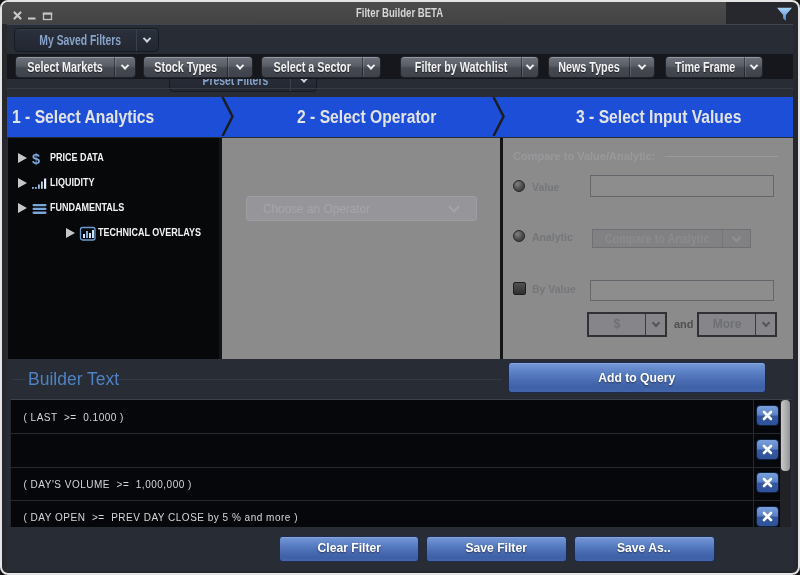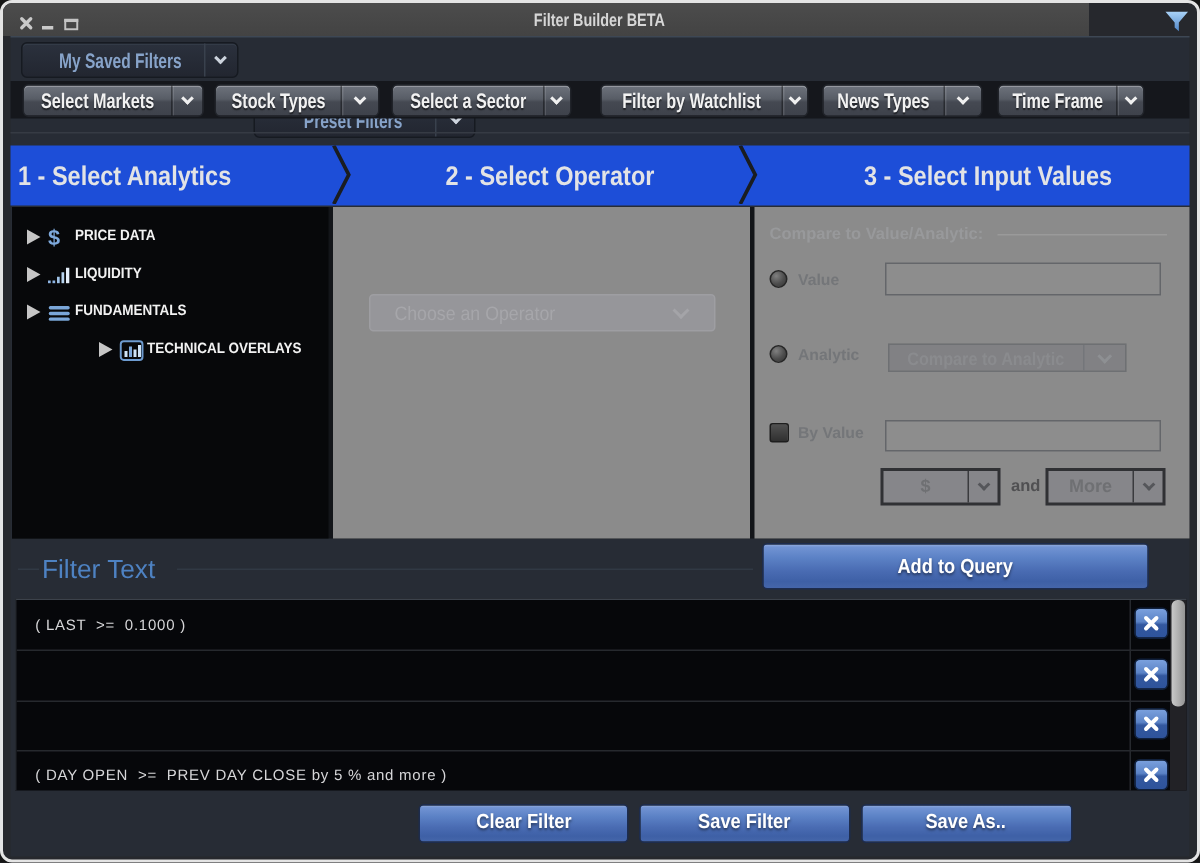--- a/index.html
+++ b/index.html
@@ -205,28 +205,29 @@
           </div>
       </div>
       <div class="rp" style="left:171px;top:180px;font-size:11px;font-weight:bold;color:#505052;">and</div>
       <div class="ddark" style="left:194px;top:173.5px;width:80px;height:25px;background:#86868a;border:2px solid #303134;font-size:12px;color:#6f7073;">
         <div style="flex:1;text-align:center;">More</div>
         <div style="width:20px;height:100%;border-left:1px solid #3a3b3e;display:flex;align-items:center;justify-content:center;">
             <div style="width:6px;height:6px;border-right:2px solid #55565a;border-bottom:2px solid #55565a;transform:rotate(45deg);margin-top:-3px;"></div>
           </div>
       </div>
     </div>
-    <div id="ftlabel">Filter Text</div>
+    <div id="ftlabel">Builder Text</div>
     <div class="ftline" style="left:5px;top:355px;width:14px;"></div>
     <div class="ftline" style="left:111px;top:355px;width:384px;"></div>
     <div id="addquery" class="bluebtn">
         <span class="cx" style="transform:scaleX(0.9);">Add to Query</span>
       </div>
     <div id="rows">
       <div class="frow" style="top:0px;"><span>( LAST  &gt;=  0.1000 )</span></div>
+      <div class="frow" style="top:67px;"><span>( DAY'S VOLUME  &gt;=  1,000,000 )</span></div>
       <div class="frow" style="top:100.5px;"><span>( DAY OPEN  &gt;=  PREV DAY CLOSE by 5 % and more )</span></div>
       <div class="hdiv" style="top:33px;"></div>
       <div class="hdiv" style="top:66.5px;"></div>
       <div class="hdiv" style="top:100px;"></div>
       <div class="vdiv"></div>
       <div class="xbtn" style="top:5px;">
           <svg width="11" height="11">
             <path d="M2 2 L9 9 M9 2 L2 9" stroke="#fff" stroke-width="2.6" stroke-linecap="round"></path>
           </svg>
         </div>

